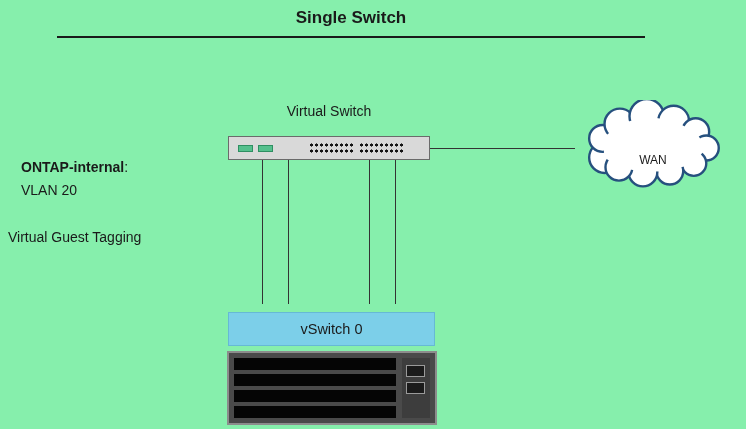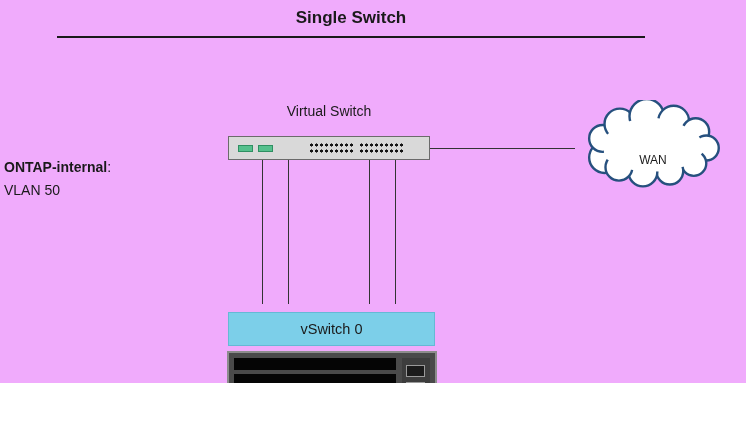--- a/index.html
+++ b/index.html
@@ -1,17 +1,17 @@
 <!DOCTYPE html>
 <html><head>
 <meta charset="utf-8">
 <style>
   html,body{margin:0;padding:0;background:#fff;}
   .stage{
-    position:relative;width:746px;height:383px;background:#f0abfc;
+    position:relative;width:746px;height:429px;background:#86efac;
     font-family:"Liberation Sans","DejaVu Sans",sans-serif;color:#1a1a1a;overflow:hidden;
   }
   .abs{position:absolute;}
   
   .title{left:57px;top:8px;width:588px;text-align:center;font-size:17px;font-weight:bold;}
   .title-rule{left:57px;top:36px;width:588px;height:2px;background:#1a1a1a;}
   
   .sw-label{left:228px;top:103px;width:202px;text-align:center;font-size:14px;}
   .switch-body{left:228px;top:136px;width:202px;height:24px;background:#d9d9d9;border:1px solid #6b6b6b;box-sizing:border-box;}
   .gport{position:absolute;top:8px;width:15px;height:7px;background:#55c08d;border:1px solid #2f8f62;box-sizing:border-box;}
@@ -34,21 +34,21 @@
   
   .server{left:227px;top:351px;width:210px;height:74px;background:#4a4a4a;border:2px solid #8c8c8c;box-sizing:border-box;padding:5px;}
   .server-inner{display:flex;height:100%;gap:6px;}
   .bays{flex:1;display:flex;flex-direction:column;gap:4px;}
   .bay{flex:1;background:#050505;}
   .server-right{width:28px;background:#3d3d3d;position:relative;}
   .psu{position:absolute;left:4px;width:19px;height:12px;background:#1b1b1b;border:1px solid #9a9a9a;box-sizing:border-box;}
   .psu1{top:7px;} .psu2{top:24px;}
   
   .note{font-size:14px;line-height:23px;}
-  .note-internal{left:4px;top:156px;}
+  .note-internal{left:21px;top:156px;}
   .note-external{left:8px;top:226px;}
   .note b{font-weight:bold;}
 </style>
 </head>
 <body>
 
 <div class="stage">
 
   <div class="abs title">Single Switch</div>
   <div class="abs title-rule"></div>
@@ -100,19 +100,20 @@
       </div>
       <div class="server-right">
         <div class="psu psu1"></div>
         <div class="psu psu2"></div>
       </div>
     </div>
   </div>
 
   <div class="abs note note-internal">
     <div><b>ONTAP-internal</b><span>:</span></div>
-    <div>VLAN 50</div>
+    <div>VLAN 20</div>
   </div>
 
   <div class="abs note note-external">
+    <div>Virtual Guest Tagging</div>
   </div>
 
 </div>
 
 </body></html>

